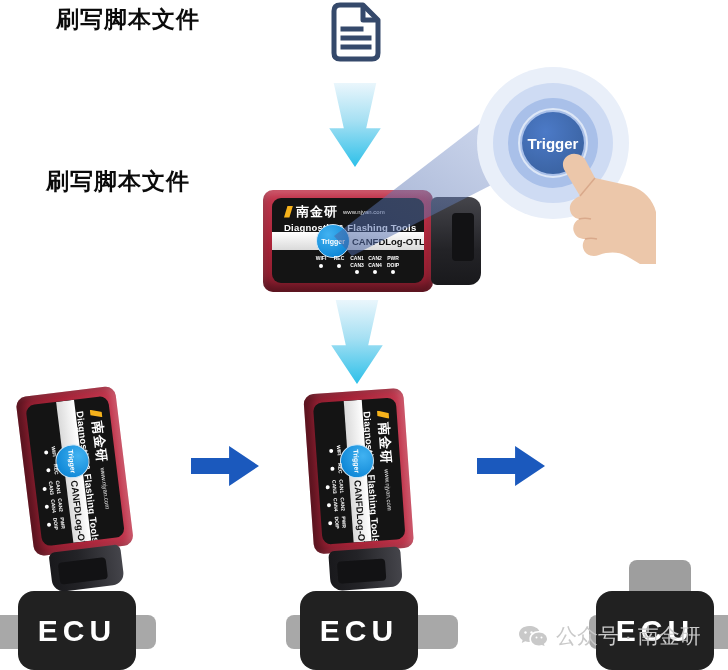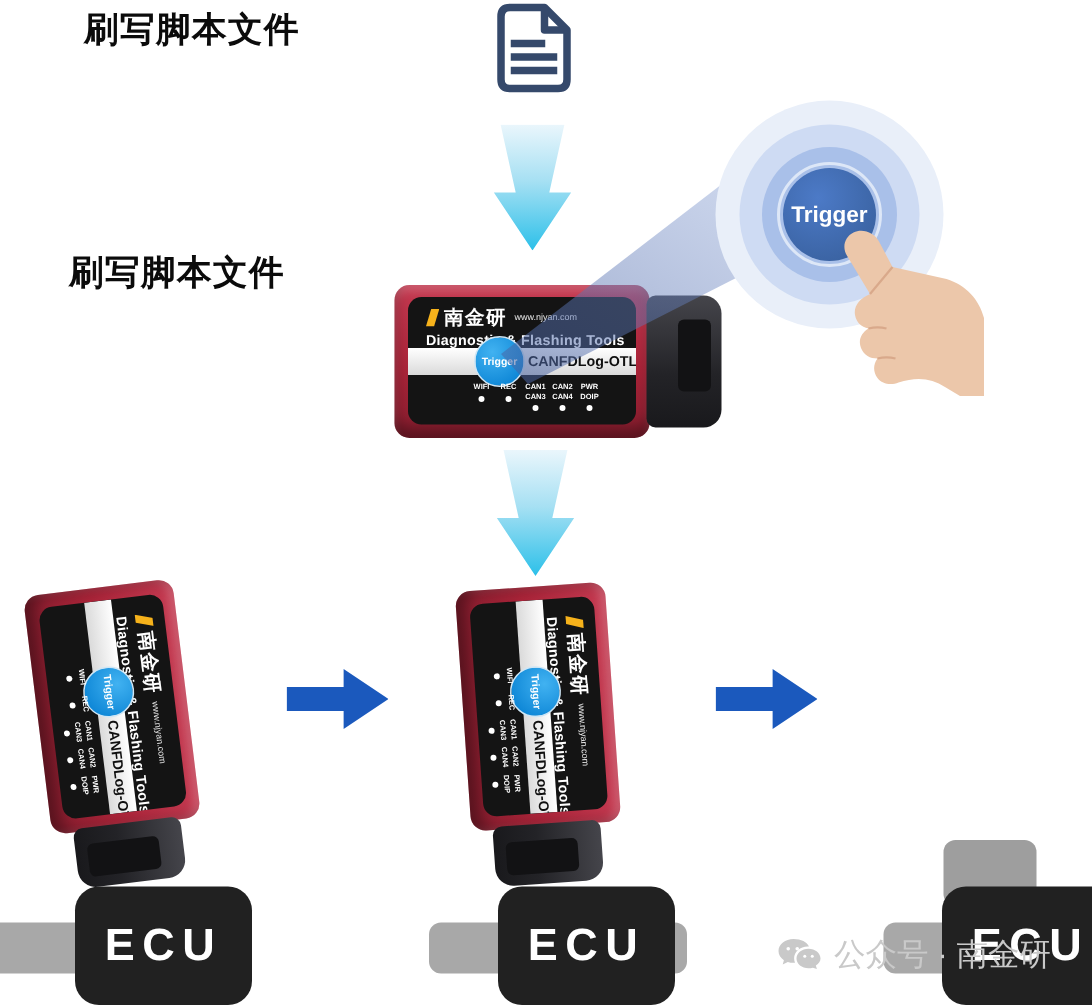--- a/index.html
+++ b/index.html
@@ -89,21 +89,21 @@
 
   
   .gray-bar{position:absolute;top:615px;height:34px;background:#a8a8a8;border-radius:8px;z-index:1;}
   .bar-left{left:-12px;width:168px;}
   .bar-mid{left:286px;width:172px;}
   .bar-right{left:589px;width:151px;}
   .gray-tab{position:absolute;left:629px;top:560px;width:62px;height:44px;background:#9e9e9e;
     border-radius:8px;z-index:1;}
   .ecu-box{position:absolute;top:591px;width:118px;height:79px;background:#212121;border-radius:16px;
     display:flex;align-items:center;justify-content:center;color:#ffffff;
-    font-size:30px;font-weight:800;letter-spacing:5px;z-index:2;margin-left:32px;}
+    font-size:30px;font-weight:800;letter-spacing:5px;z-index:2;}
   .ecu-left{left:18px;}
   .ecu-mid{left:300px;}
   .ecu-right{left:596px;}
 
   
   .watermark{position:absolute;left:518px;top:622px;display:flex;align-items:center;gap:8px;
     z-index:12;color:#c9c9c9;font-size:21px;white-space:nowrap;}
 </style>
 </head>
 <body>

